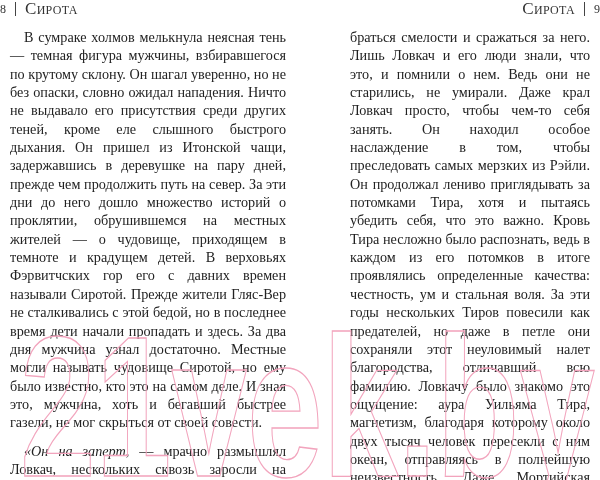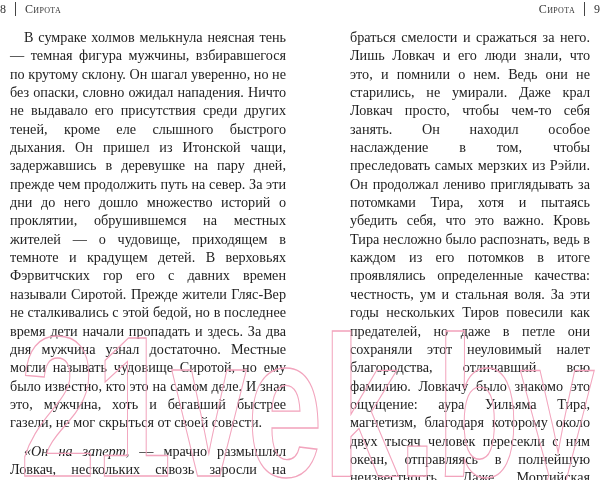--- a/index.html
+++ b/index.html
@@ -7,21 +7,21 @@
          font-family: "Liberation Serif", "DejaVu Serif", serif; color: #222; }
   .page { position: absolute; top: 0; width: 300px; height: 480px; overflow: hidden; }
   .page.left { left: 0; }
   .page.right { left: 300px; }
   .header { position: absolute; top: 2px; height: 14px; font-size: 11px; line-height: 14px; color: #333;
             display: flex; align-items: center; }
   .left .header { left: 0; }
   .right .header { right: 0; }
   .pnum { font-size: 12px; }
   .hdiv { display: inline-block; width: 1px; height: 14px; background: #444; margin: 0 9px; }
-  .running { font-variant: small-caps; font-size: 12px; letter-spacing: 0.3px; }
+  .running { font-variant: small-caps; font-size: 17px; letter-spacing: 0.3px; }
   .text { position: absolute; top: 18px; font-size: 14.2px; line-height: 18.35px; text-align: justify; }
   .left .text { left: 0; width: 296px; }
   .right .text { left: 40px; width: 260px; }
   .text p { margin: 10px; text-indent: 14px; hyphens: manual; }
   .text p.noindent { text-indent: 0; }
   .text em { font-style: italic; }
   .watermark { position: absolute; left: 20px; top: 318px; width: 580px; height: 170px; pointer-events: none; }
   .watermark text { font-family: "Liberation Sans", "DejaVu Sans", sans-serif; font-weight: bold;
                     fill: none; stroke: #f2a4bd; stroke-width: 1.4; }
 </style>

